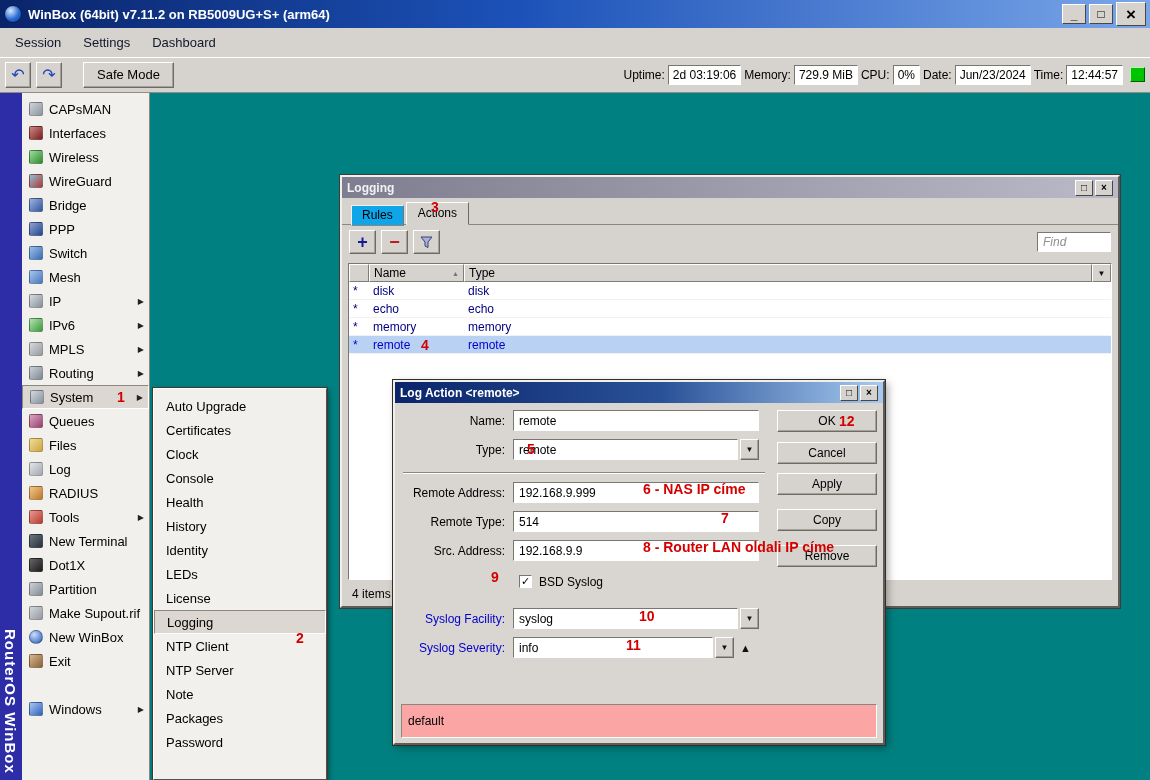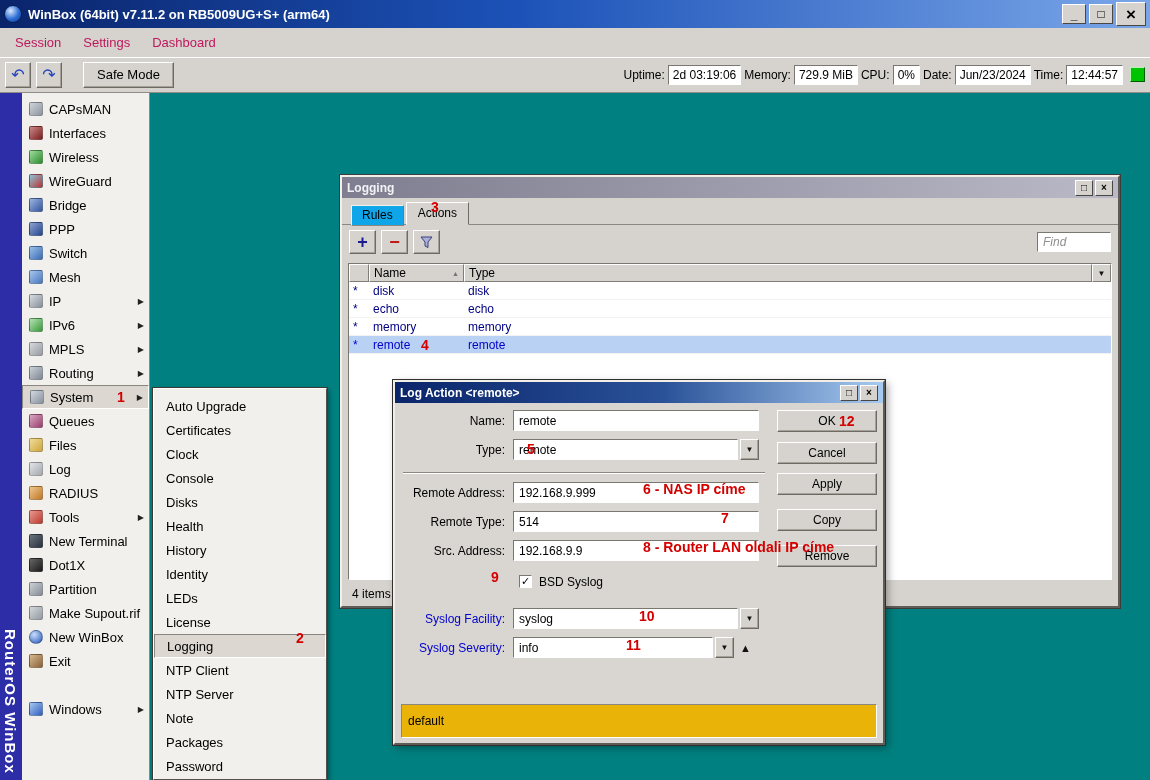--- a/index.html
+++ b/index.html
@@ -13,21 +13,21 @@
               background:radial-gradient(circle at 35% 30%,#d8e8ff,#2b6cd4 55%,#0a3a8c);
               border:1px solid #071f55; margin-right:6px; flex:none; }
   .title-text { font-weight:bold; font-size:13px; flex:1; white-space:nowrap; }
   .win-btn { width:24px; height:20px; background:#d6d3ce; border:1px solid; border-color:#fff #4a4742 #4a4742 #fff;
              color:#000; display:flex; align-items:flex-end; justify-content:center; font-size:12px; font-weight:bold;
              margin-left:3px; line-height:1; padding-bottom:2px; }
   .win-btn.mid { align-items:center; padding-bottom:0; }
   .win-btn.close { width:30px; height:24px; font-size:17px; align-items:center; padding-bottom:0; }
 
   
-  .menubar { height:29px; display:flex; align-items:center; padding:0 4px; background:#d6d3ce; font-size:13px; color:#be185d; }
+  .menubar { height:29px; display:flex; align-items:center; padding:0 4px; background:#d6d3ce; font-size:13px; color:#0f172a; }
   .menu-item { padding:4px 11px; }
 
   
   .toolbar { height:36px; display:flex; align-items:center; padding:0 5px; gap:5px;
              border-bottom:1px solid #918d86; box-shadow:0 1px 0 #fff inset; background:#d6d3ce; }
   .raised { border:1px solid; border-color:#fff #6e6a64 #6e6a64 #fff; background:#d6d3ce;
             box-shadow:inset -1px -1px 0 #a5a199; }
   .tool-btn { height:26px; min-width:26px; display:flex; align-items:center; justify-content:center;
               font-size:16px; color:#2244bb; }
   .safe-mode { padding:0 13px; font-size:13px; color:#000; margin-left:16px; }
@@ -125,21 +125,21 @@
   .r-name { top:28px; } .r-type { top:57px; }
   .dsep { position:absolute; left:8px; width:362px; top:90px; border-top:1px solid #8a8680; border-bottom:1px solid #fff; }
   .r-raddr { top:100px; } .r-rport { top:129px; } .r-saddr { top:158px; }
   .r-bsd { top:189px; } .r-fac { top:226px; } .r-sev { top:255px; }
   .cb-wrap { margin-left:118px; display:flex; align-items:center; gap:7px; font-size:12px; color:#000; }
   .cb { width:13px; height:13px; background:#fff; border:1px solid; border-color:#7a7670 #fff #fff #7a7670;
         display:flex; align-items:center; justify-content:center; font-size:11px; line-height:1; color:#000; }
   .dlg-btn { position:absolute; left:382px; width:100px; height:22px; font-size:12px; color:#000;
              display:flex; align-items:center; justify-content:center; }
   .b-ok { top:28px; } .b-cancel { top:60px; } .b-apply { top:91px; } .b-copy { top:127px; } .b-remove { top:163px; }
-  .dlg-footer { position:absolute; left:6px; right:6px; bottom:5px; height:20px; background:#eab308;
+  .dlg-footer { position:absolute; left:6px; right:6px; bottom:5px; height:20px; background:#fca5a5;
                 border:1px solid; border-color:#8a8680 #fff #fff #8a8680; display:flex; align-items:center;
                 padding:16px 6px; font-size:12px; color:#000; }
 
   
   .ann { position:absolute; color:#d40000; font-weight:bold; font-size:14px; white-space:nowrap; z-index:50; }
   .a1{left:117px;top:389px;} .a2{left:296px;top:630px;} .a3{left:431px;top:199px;} .a4{left:421px;top:337px;}
   .a5{left:527px;top:441px;} .a6{left:643px;top:481px;} .a7{left:721px;top:510px;} .a8{left:643px;top:539px;}
   .a9{left:491px;top:569px;} .a10{left:639px;top:608px;} .a11{left:626px;top:637px;} .a12{left:839px;top:413px;}
 </style>
 </head>
@@ -299,21 +299,20 @@
           <span class="sb-label">Windows</span>
           <span class="sb-arrow">▶</span>
         </div>
     </div>
 
     <div class="submenu">
       <div class="sm-item">Auto Upgrade</div>
       <div class="sm-item">Certificates</div>
       <div class="sm-item">Clock</div>
       <div class="sm-item">Console</div>
-      <div class="sm-item">Disks</div>
       <div class="sm-item">Health</div>
       <div class="sm-item">History</div>
       <div class="sm-item">Identity</div>
       <div class="sm-item">LEDs</div>
       <div class="sm-item">License</div>
       <div class="sm-item selected">Logging</div>
       <div class="sm-item">NTP Client</div>
       <div class="sm-item">NTP Server</div>
       <div class="sm-item">Note</div>
       <div class="sm-item">Packages</div>

